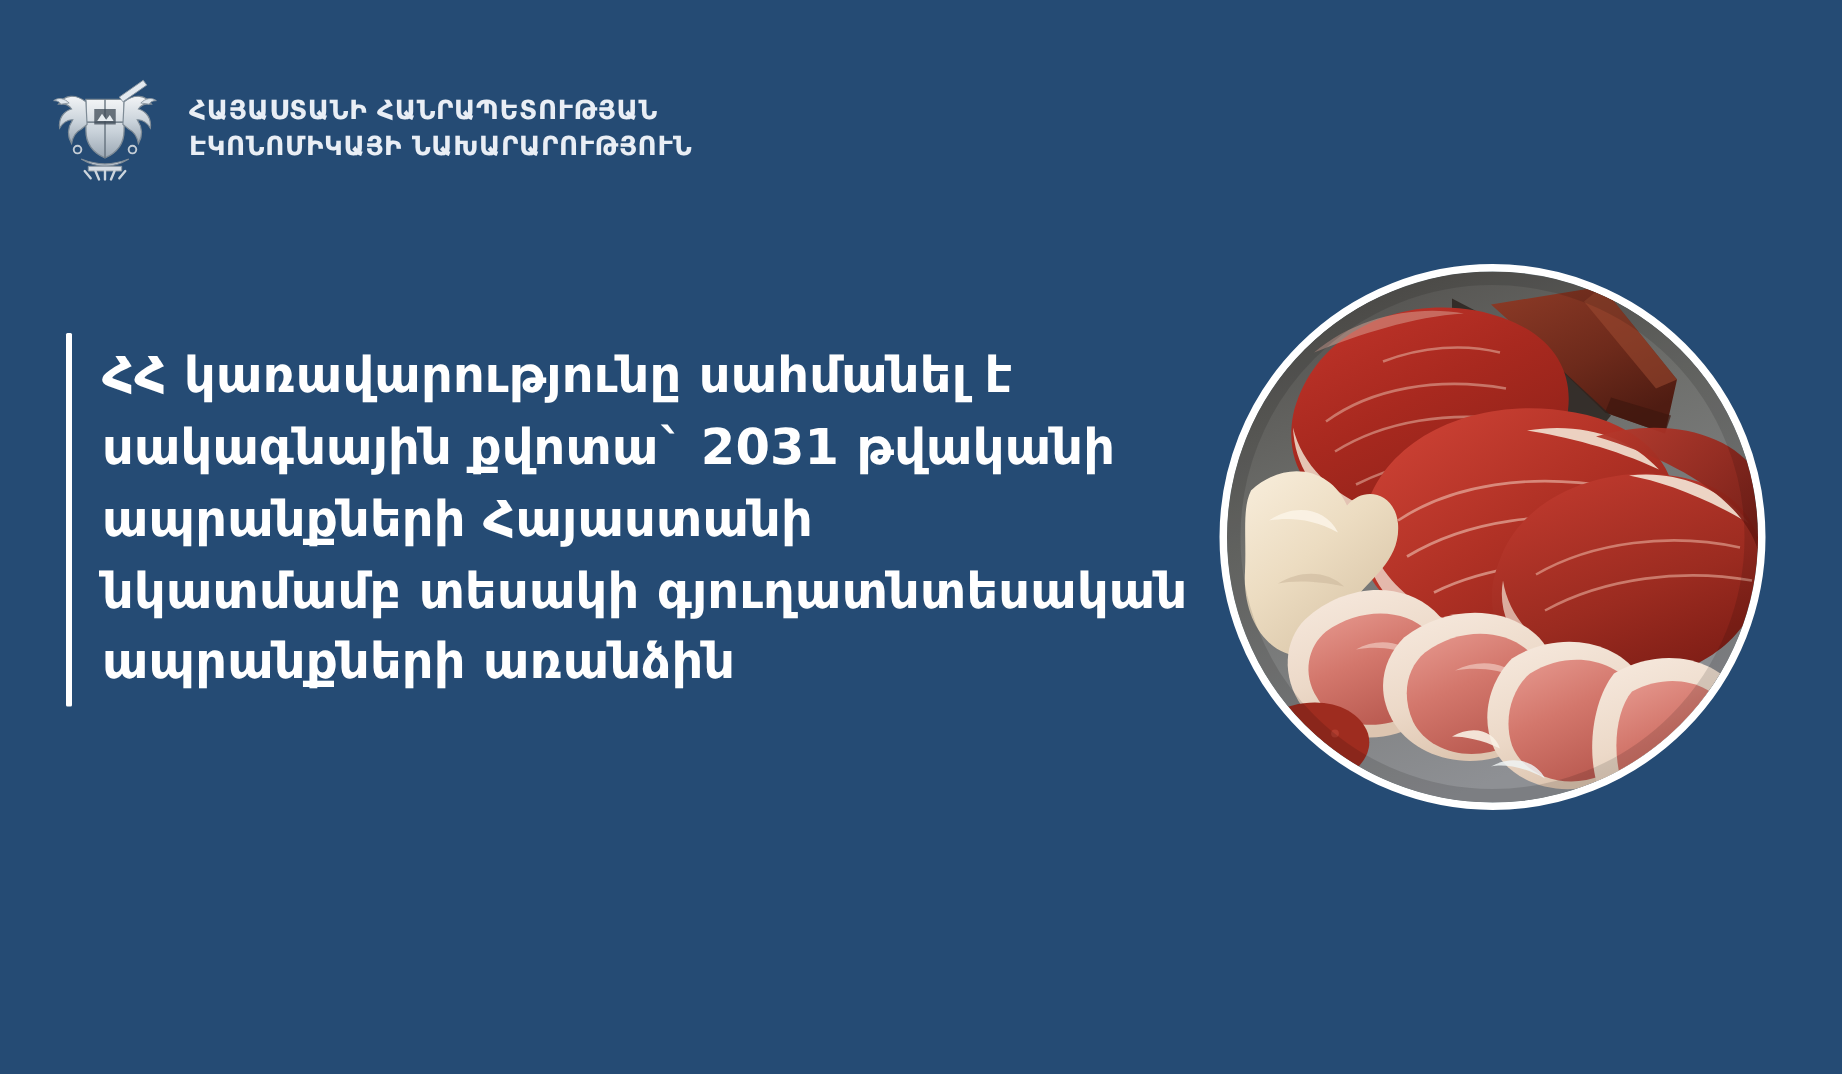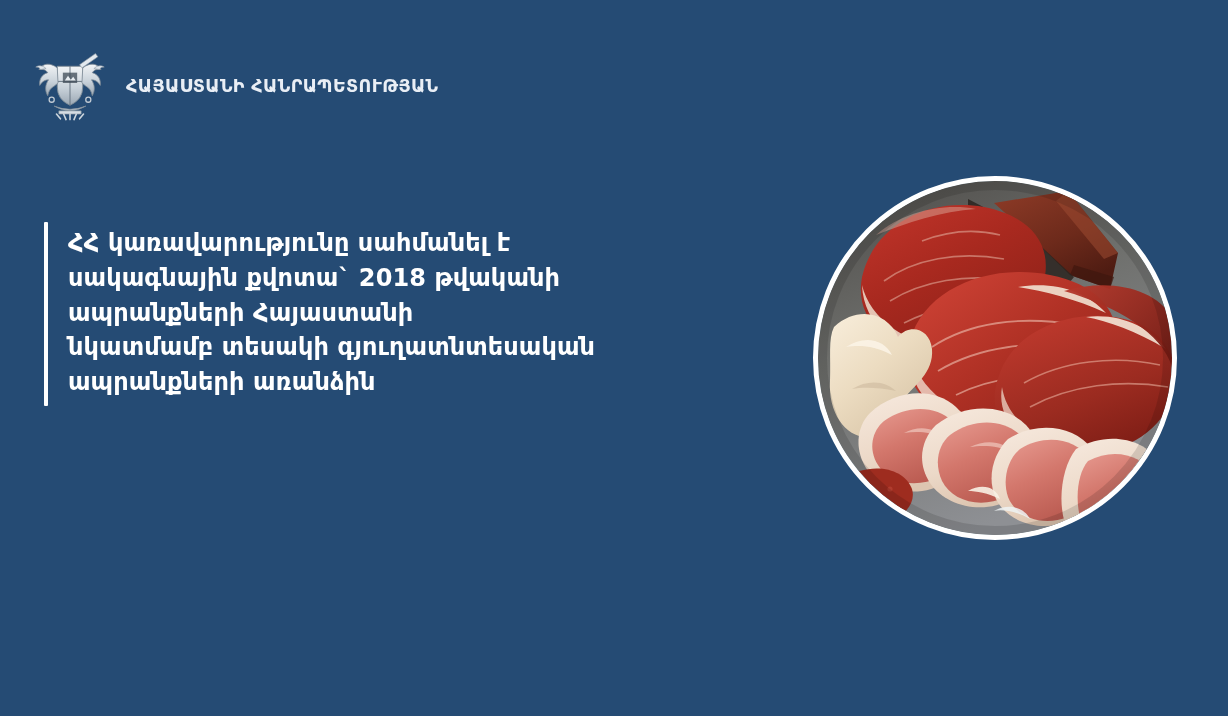--- a/index.html
+++ b/index.html
@@ -65,21 +65,21 @@
   }
   .accent-rule {
     width: 4px;
     background: #ffffff;
     flex: 0 0 auto;
     border-radius: 1px;
     margin-right: 20px;
   }
   .headline {
     color: #ffffff;
-    font-size: 24px;
+    font-size: 33px;
     font-weight: 700;
     line-height: 1.45;
     letter-spacing: 0.1px;
     max-width: 760px;
     margin: 0;
     padding: 4px 0 6px 0;
   }
   .headline .hl-line {
     display: block;
     white-space: nowrap;
@@ -144,28 +144,29 @@
       <path d="M30 78 q20 12 40 0 q-20 8 -40 0 z" fill="url(#silverG)" stroke="#7e8b96" stroke-width="0.9"></path>
       <path d="M36 84 h28 v4 h-28 z" fill="#d6dee5" stroke="#8b96a1" stroke-width="0.8"></path>
       <path d="M33 88 l5 6 M42 88 l3 7 M50 88 v7 M58 88 l-3 7 M67 88 l-5 6" stroke="#cdd6de" stroke-width="2" stroke-linecap="round" fill="none"></path>
 
       <circle cx="27" cy="70" r="3.2" fill="none" stroke="#c3ccd5" stroke-width="1.6"></circle>
       <circle cx="73" cy="70" r="3.2" fill="none" stroke="#c3ccd5" stroke-width="1.6"></circle>
     </svg>
 
     <div class="brand-text">
       <div class="brand-line">ՀԱՅԱՍՏԱՆԻ ՀԱՆՐԱՊԵՏՈՒԹՅԱՆ</div>
+      <div class="brand-line">ԷԿՈՆՈՄԻԿԱՅԻ ՆԱԽԱՐԱՐՈՒԹՅՈՒՆ</div>
     </div>
   </div>
 
   <div class="headline-block">
     <div class="accent-rule"></div>
     <h1 class="headline">
       <span class="hl-line">ՀՀ կառավարությունը սահմանել է</span>
-      <span class="hl-line">սակագնային քվոտա` 2018 թվականի</span>
+      <span class="hl-line">սակագնային քվոտա` 2031 թվականի</span>
       <span class="hl-line">ապրանքների Հայաստանի</span>
       <span class="hl-line">նկատմամբ տեսակի գյուղատնտեսական</span>
       <span class="hl-line">ապրանքների առանձին</span>
     </h1>
   </div>
 
   <div class="photo-circle">
     <div class="photo-inner">
       <svg class="photo-svg" viewBox="0 0 354 354" preserveAspectRatio="xMidYMid slice" aria-hidden="true">
         <defs>

